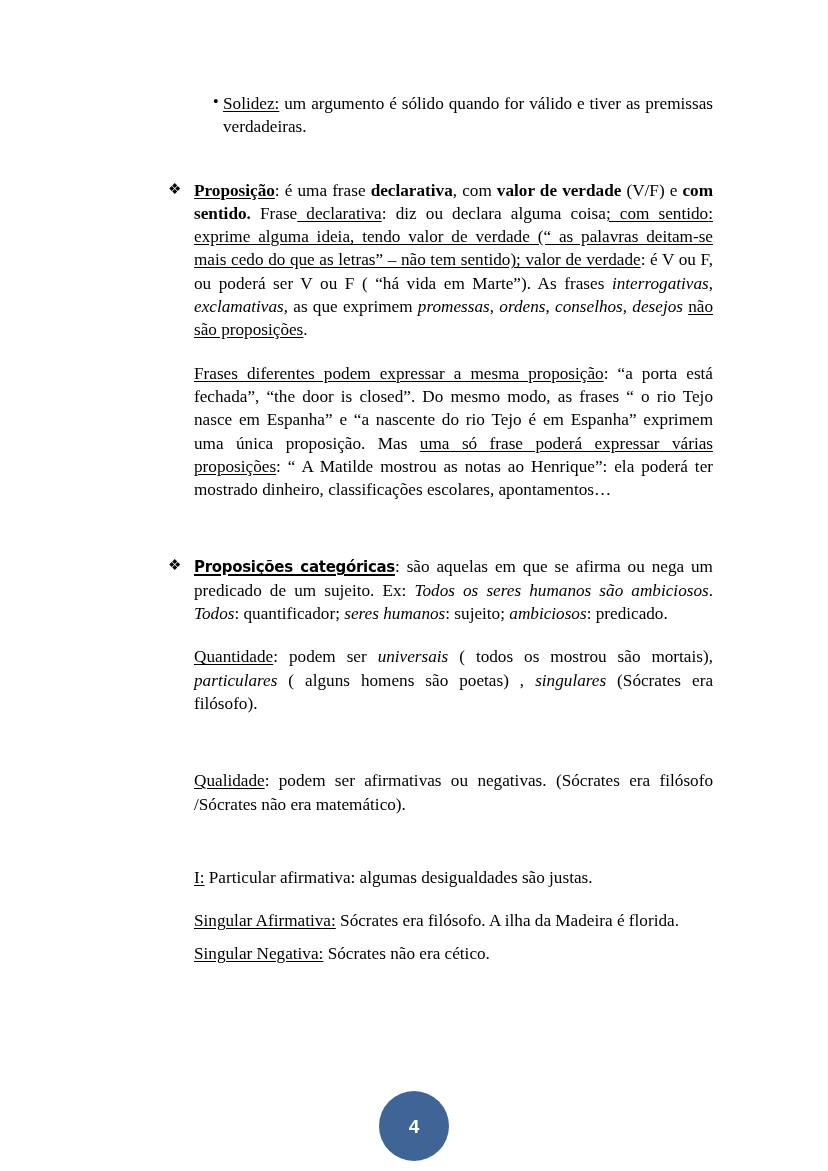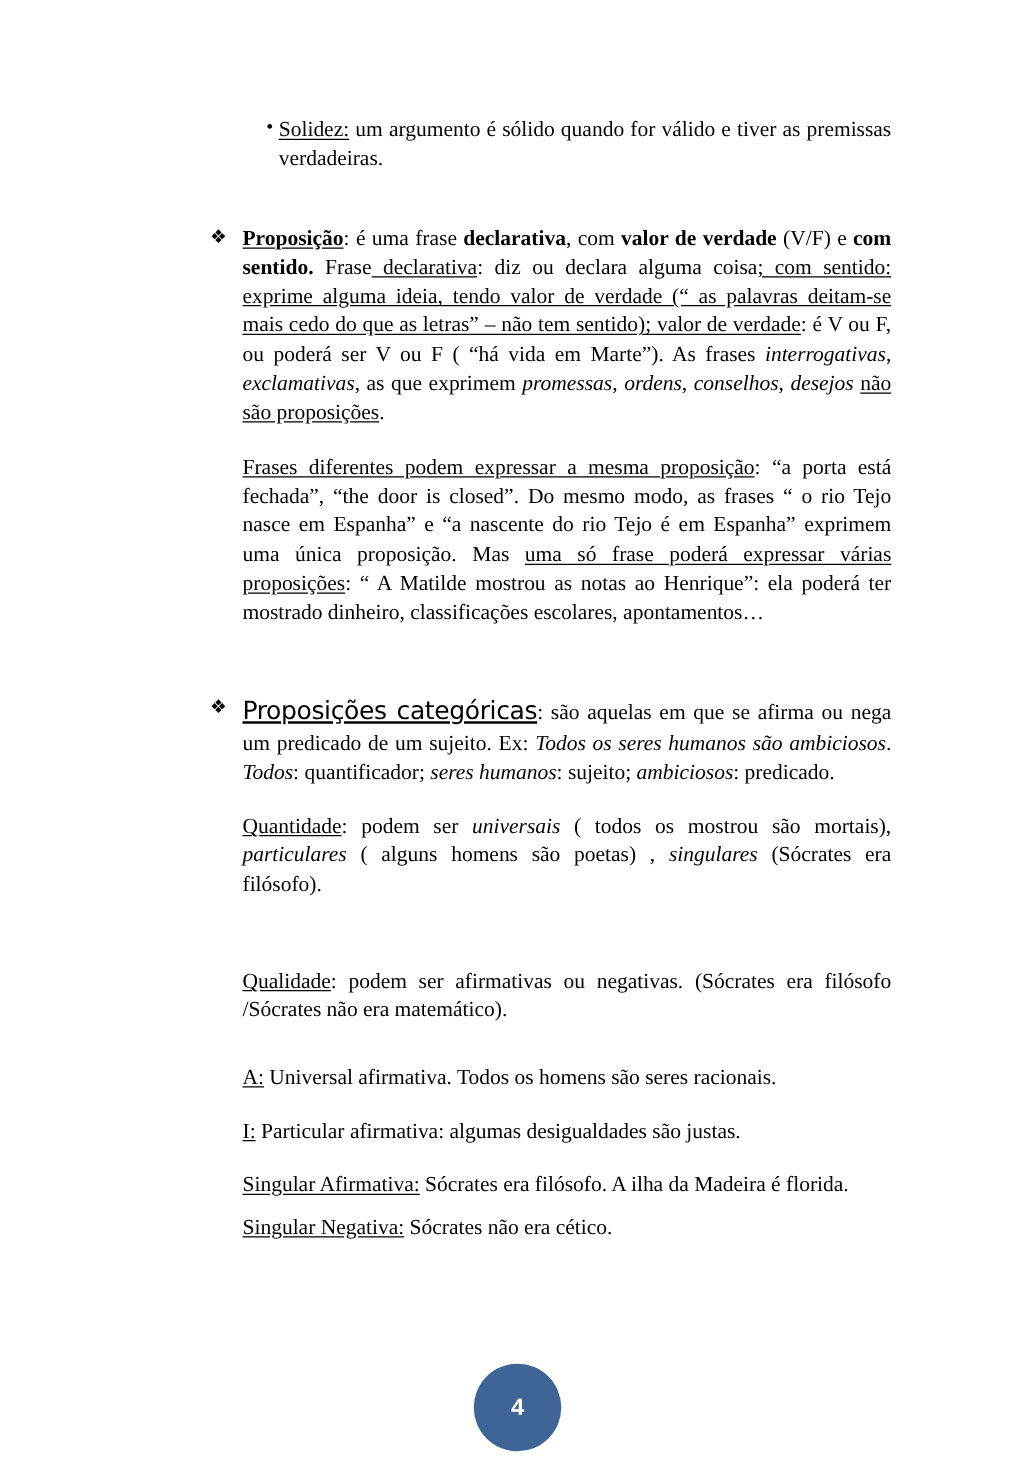--- a/index.html
+++ b/index.html
@@ -72,22 +72,22 @@
   }
 
   u, .u { text-underline-offset: 1.5px; }
   b, .b { font-weight: 700; }
   i, .em { font-style: italic; }
   .bu { font-weight: 700; text-decoration: underline; text-underline-offset: 1.5px; }
 
   
   .fancy-heading {
     font-family: "DejaVu Sans", sans-serif;
-    font-weight: 400;
-    font-size: 20px;
+    font-weight: 700;
+    font-size: 15px;
     letter-spacing: -0.3px;
     text-decoration: underline;
     text-underline-offset: 2px;
     text-decoration-thickness: 2.2px;
   }
 
   
   .gap-s  { height: 10px; }
   .gap-m  { height: 20px; }
   .gap-xl { height: 40px; }
@@ -161,23 +161,20 @@
 
     <div class="para sub-para">
       <u>Qualidade</u><span>: podem ser afirmativas ou negativas. (Sócrates era filósofo /Sócrates não era matemático).</span>
     </div>
 
     <div class="gap-m"></div>
 
 
     <div class="gap-s"></div>
 
-    <div class="para aeio-line">
-      <u>A:</u><span> Universal afirmativa. Todos os homens são seres racionais.</span>
-    </div>
     <div class="gap-s"></div>
 
     <div class="gap-s"></div>
 
     <div class="para aeio-line">
       <u>I:</u><span> Particular afirmativa: algumas desigualdades são justas.</span>
     </div>
     <div class="gap-s"></div>
 
     <div class="gap-s"></div>

